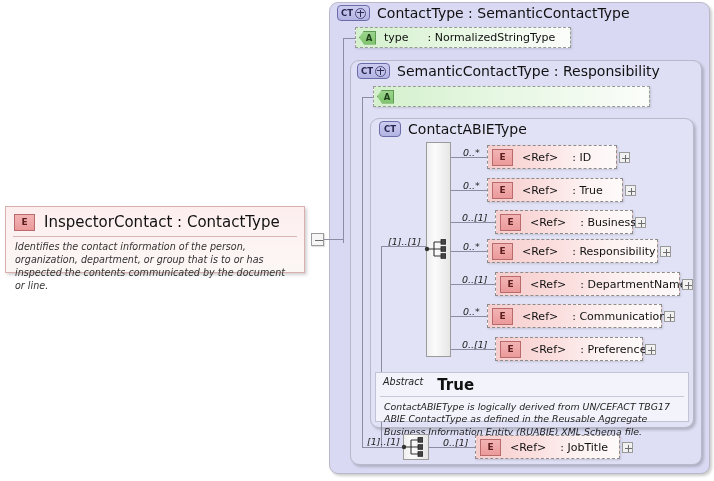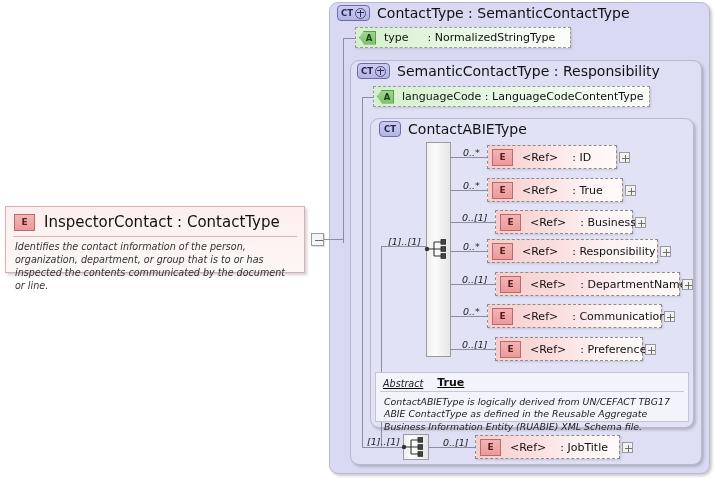--- a/index.html
+++ b/index.html
@@ -78,23 +78,23 @@
     background:linear-gradient(180deg,#fdeeee 0%,#fdf3f3 55%,#fbf7f5 100%);
     box-shadow:2px 2px 3px rgba(0,0,0,0.18);}
   .rootcard .hdr{display:flex;align-items:center;gap:9px;padding:6px 8px 0 8px;}
   .rootcard .hdr .t{font-size:15px;color:#111;white-space:nowrap;}
   .rootcard .sep{height:1px;background:#d9b4b4;margin:5px 7px 0 7px;}
   .rootcard .doc{font-size:9.6px;font-style:italic;color:#333;line-height:1.34;
                  padding:4px 9px 6px 9px;}
 
   
   .annot{position:absolute;box-sizing:border-box;background:#f3f3fb;border:1px solid #c3c3d6;}
-  .annot .arow{display:flex;align-items:flex-end;gap:14px;padding:3px 7px 2px 7px;text-decoration:underline;}
+  .annot .arow{display:flex;align-items:flex-start;gap:14px;padding:3px 7px 2px 7px;}
   .annot .alabel{font-size:9.6px;font-style:italic;color:#222;}
-  .annot .avalue{font-size:11px;font-weight:bold;color:#111;}
+  .annot .avalue{font-size:15px;font-weight:bold;color:#111;}
   .annot .asep{height:1px;background:#c7c7da;margin:0 4px;}
   .annot .atxt{font-size:9.4px;font-style:italic;color:#222;line-height:1.32;padding:4px 8px 5px 8px;}
 </style>
 </head>
 <body>
 
 <div id="stage">
 
   <div class="ctbox ct-l1" style="left:329px;top:2px;width:381px;height:472px;"></div>
 
@@ -120,21 +120,20 @@
   <div class="ct-head" style="left:357px;top:63px;">
     <span class="ct-badge">
       <span>CT</span>
         <span class="pl"></span>
     </span>
     <span class="ct-title">SemanticContactType : Responsibility</span>
   </div>
 
   <div class="attr" style="left:373px;top:86px;width:277px;">
     <span class="a-badge">A</span>
-    <span class="txt">languageCode : LanguageCodeContentType</span>
   </div>
   <div class="vline" style="left:362px;top:97px;width:1px;height:350px;"></div>
   <div class="hline" style="left:362px;top:97px;width:12px;"></div>
 
   <div class="ctbox ct-l3" style="left:370px;top:118px;width:324px;height:310px;"></div>
 
   <div class="ct-head" style="left:379px;top:121px;">
     <span class="ct-badge" style="padding:0 4px;">
       <span>CT</span>
     </span>

